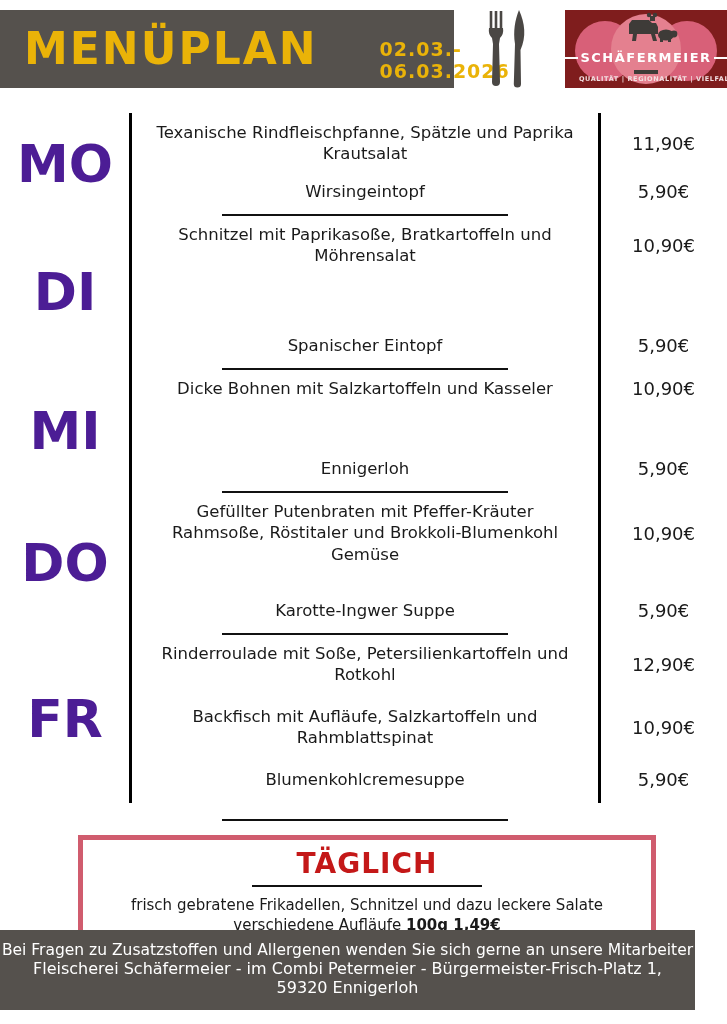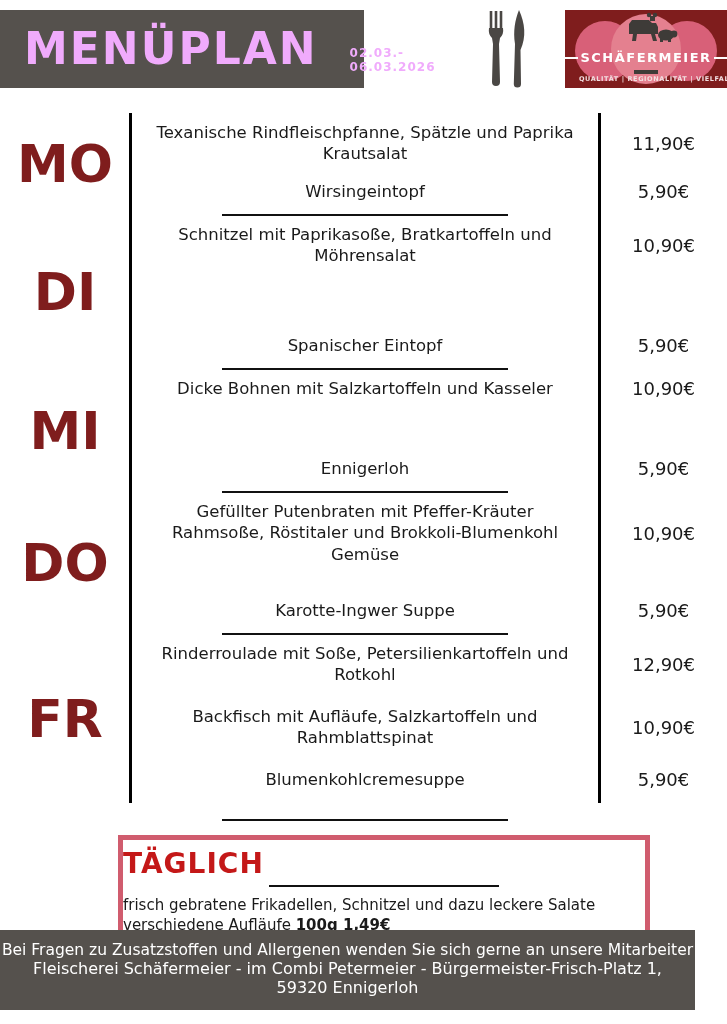--- a/index.html
+++ b/index.html
@@ -1,52 +1,52 @@
 <!DOCTYPE html>
 <html><head>
 <meta charset="utf-8">
 <style>
   html,body{margin:0;padding:0;background:#fff;}
   .page{position:relative;width:727px;height:1024px;overflow:hidden;background:#fff;
         font-family:"DejaVu Sans","Liberation Sans",sans-serif;color:#1a1a1a;}
 
   
-  .header-bar{position:absolute;left:0;top:10px;width:364px;height:78px;background:#55514d;
-              color:#f0abfc;display:flex;align-items:center;}
+  .header-bar{position:absolute;left:0;top:10px;width:454px;height:78px;background:#55514d;
+              color:#eab308;display:flex;align-items:center;gap:48px;}
   .header-title{font-size:44px;font-weight:bold;letter-spacing:2px;margin-left:24px;line-height:1;}
-  .header-date{font-size:12px;font-weight:bold;letter-spacing:1px;margin-left:32px;margin-top:22px;}
+  .header-date{font-size:19px;font-weight:bold;letter-spacing:1px;margin-left:14px;margin-top:22px;}
   .cutlery{position:absolute;left:483px;top:8px;width:48px;height:80px;}
   .logo-box{position:absolute;left:565px;top:10px;width:162px;height:78px;background:#7f1d1d;overflow:hidden;}
   .logo-svg{position:absolute;left:0;top:0;}
   .logo-name-row{position:absolute;left:0;top:40px;width:162px;display:flex;align-items:center;}
   .logo-name-row .lline{flex:1;height:2px;background:#fdfdfd;}
   .logo-name{color:#fff;font-size:13px;font-weight:bold;letter-spacing:1.5px;padding:0 2px;white-space:nowrap;}
   .logo-sub{position:absolute;left:69px;top:60px;width:24px;height:4px;background:#3e3b38;}
   .logo-tagline{position:absolute;left:0;bottom:5px;width:182px;text-align:center;color:#f2dfe1;
                 font-size:6.5px;letter-spacing:.6px;font-weight:bold;white-space:nowrap;}
 
   
   .vline{position:absolute;top:113px;height:690px;width:3px;background:#000;}
   .vline.left{left:129px;} .vline.right{left:598px;}
   .days{position:absolute;left:0;top:113px;width:727px;}
   .day-section{position:relative;display:flex;width:727px;}
   .day-label{width:130px;display:flex;align-items:center;justify-content:center;
-             font-size:52px;font-weight:bold;color:#7f1d1d;letter-spacing:0;}
+             font-size:52px;font-weight:bold;color:#4c1d95;letter-spacing:0;}
   .day-items{flex:1;display:flex;flex-direction:column;justify-content:space-between;
              padding:9px 0 13px 0;}
   .item-row{display:flex;align-items:center;}
   .item-name{flex:1;text-align:center;font-size:16.5px;line-height:1.3;padding:0 24px;}
   .item-name .inner{max-width:420px;margin:0 auto;}
   .item-price{width:127px;text-align:center;font-size:18px;}
   .divider{position:absolute;left:222px;bottom:-1px;width:286px;height:2px;background:#111;}
   .divider-low{bottom:-18px;}
 
   
-  .daily-box{position:absolute;left:78px;top:835px;width:532px;height:115px;background:#fff;
-             border:5px solid #d05c6e;box-sizing:border-box;z-index:1;margin-left:40px;}
+  .daily-box{position:absolute;left:78px;top:835px;width:578px;height:115px;background:#fff;
+             border:5px solid #d05c6e;box-sizing:border-box;text-align:center;z-index:1;}
   .daily-title{color:#c41818;font-size:28px;font-weight:bold;letter-spacing:1px;margin-top:7px;}
   .daily-underline{width:230px;height:2px;background:#111;margin:5px auto 8px auto;}
   .daily-line{font-size:15px;line-height:1.35;}
   .daily-line b{font-weight:bold;}
 
   
   .footer-bar{position:absolute;left:0;top:930px;width:695px;height:80px;background:#55514d;
               color:#fff;text-align:center;z-index:2;}
   .footer-l1{font-size:15.5px;margin-top:11px;}
   .footer-l2,.footer-l3{font-size:16px;font-weight:normal;margin-top:0;}

